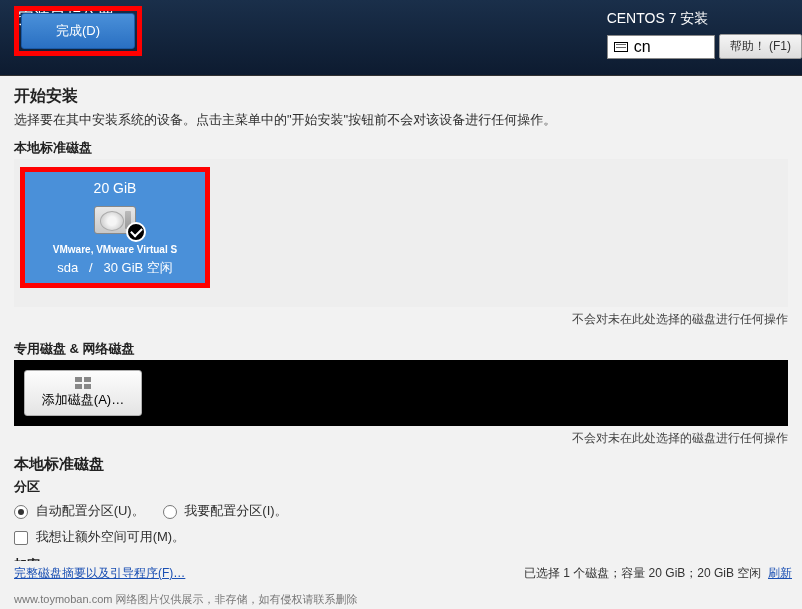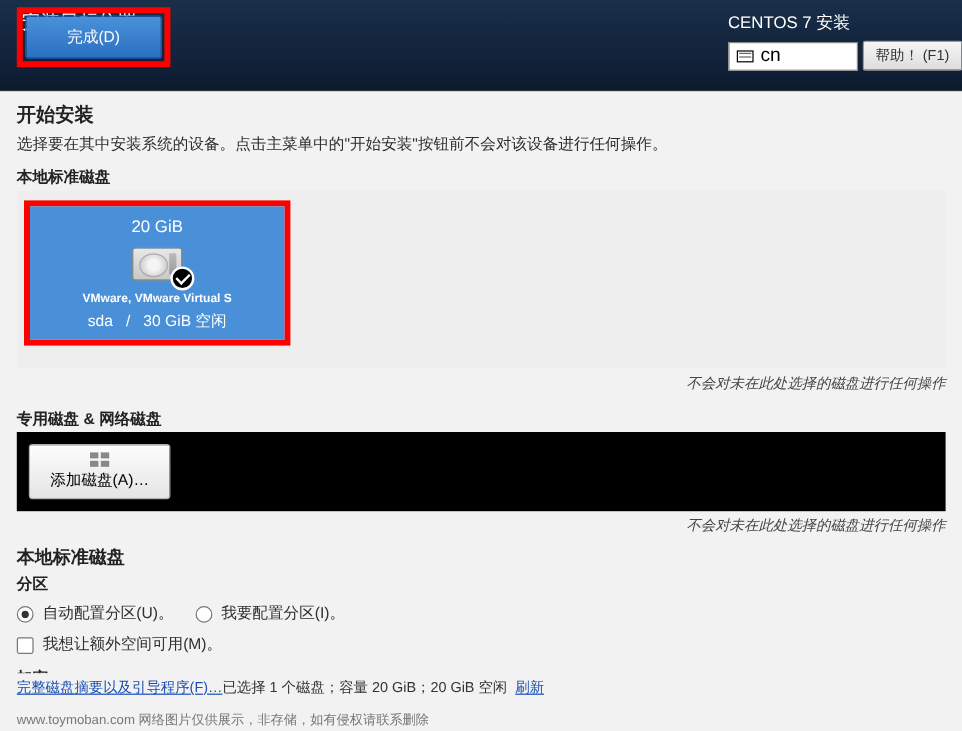--- a/index.html
+++ b/index.html
@@ -126,21 +126,21 @@
     min-height: 148px;
   }
   .disk-highlight {
     border: 5px solid #ff0000;
     display: inline-block;
     padding: 0;
   }
   .disk-tile {
     background: #4a90d9;
     color: #fff;
-    width: 212px;
+    width: 180px;
     text-align: center;
     padding: 8px 4px 6px 4px;
     display: flex;
     flex-direction: column;
     align-items: center;
     gap: 4px;
     cursor: pointer;
   }
   .disk-capacity { font-size: 14px; }
   .disk-icon-wrap {
@@ -191,21 +191,20 @@
     border: solid #fff;
     border-width: 0 2px 2px 0;
     transform: rotate(45deg) translate(-1px,-1px);
   }
   .disk-model { font-size: 10px; font-weight: bold; }
   .disk-info { font-size: 13px; }
   .hint {
     text-align: right;
     font-size: 12px;
     color: #444;
-    font-style: italic;
     padding: 4px 0 8px 0;
   }
   .add-disk-area {
     background: #000000;
     padding: 10px;
     min-height: 64px;
   }
   .add-disk-btn {
     background: linear-gradient(#fdfdfd,#e4e4e4);
     border: 1px solid #b0b0b0;
@@ -267,20 +266,21 @@
     position: absolute;
     bottom: 0;
     left: 0;
     right: 0;
     background: #f2f2f2;
     padding: 4px 10px 2px 14px;
     font-size: 12px;
   }
   .footer-top {
     display: flex;
+    justify-content: space-between;
     align-items: center;
   }
   .link {
     color: #1a4fb3;
     text-decoration: underline;
     cursor: pointer;
   }
   .status {
     color: #333;
   }

